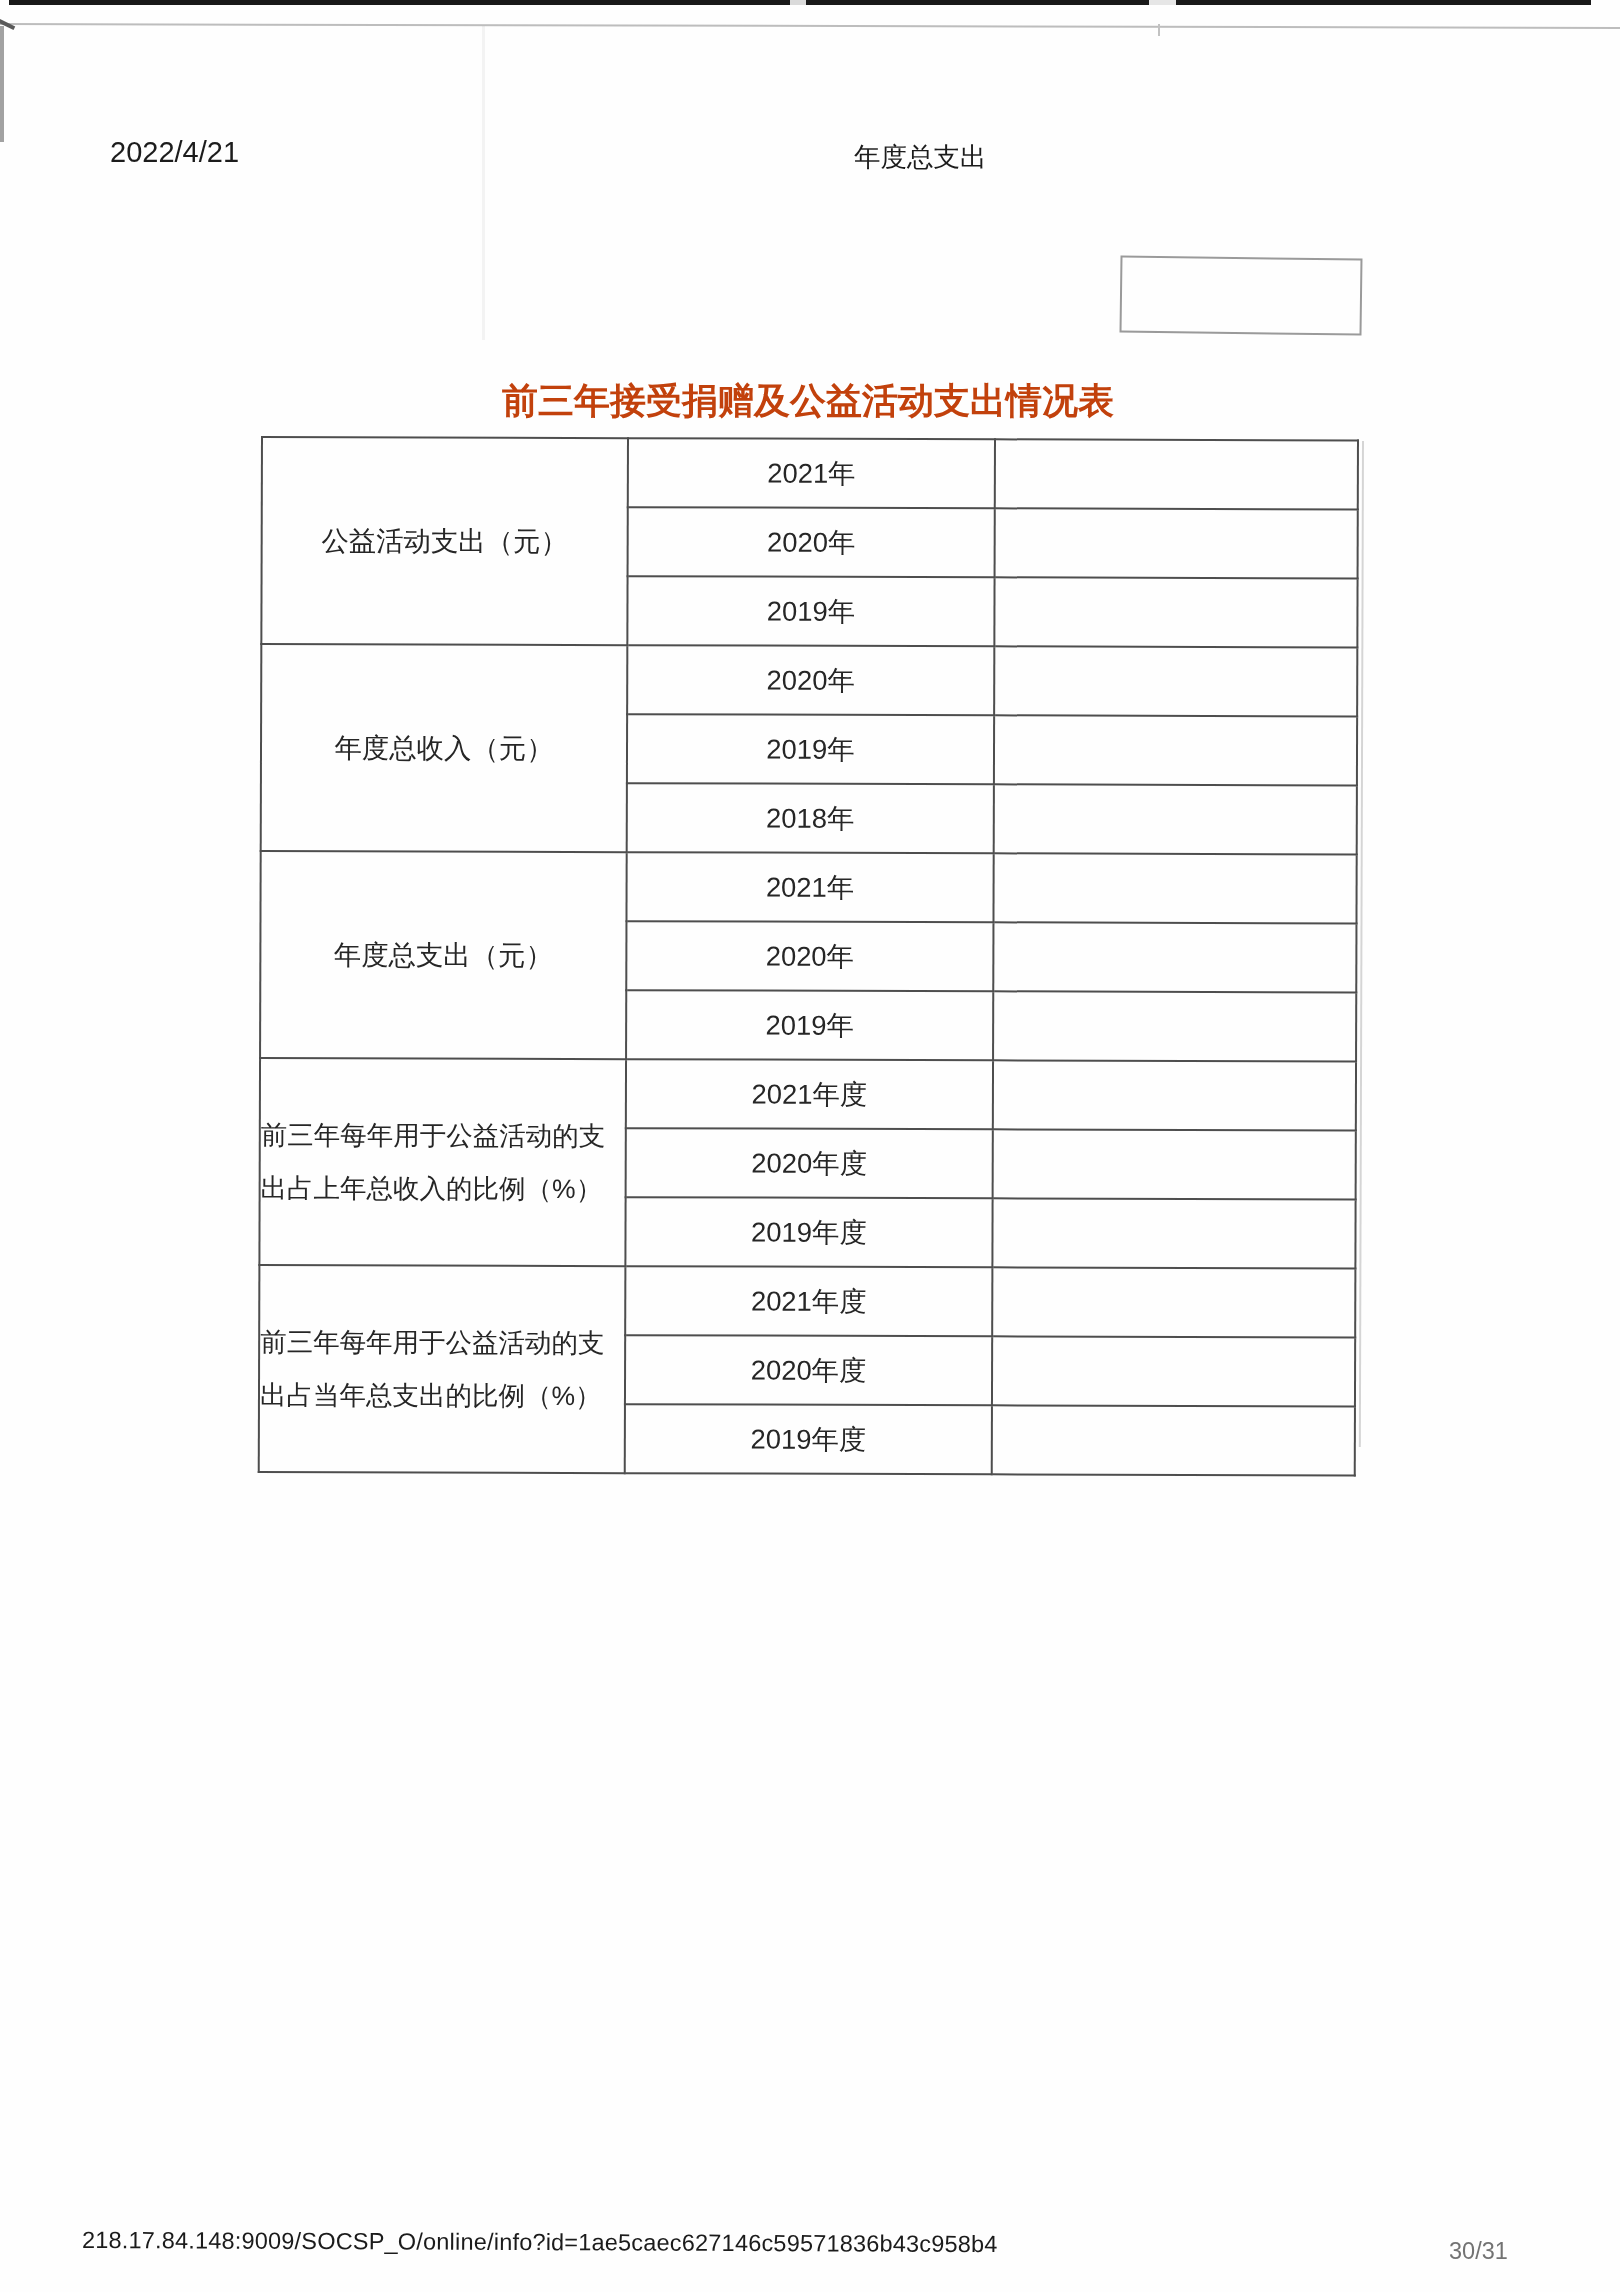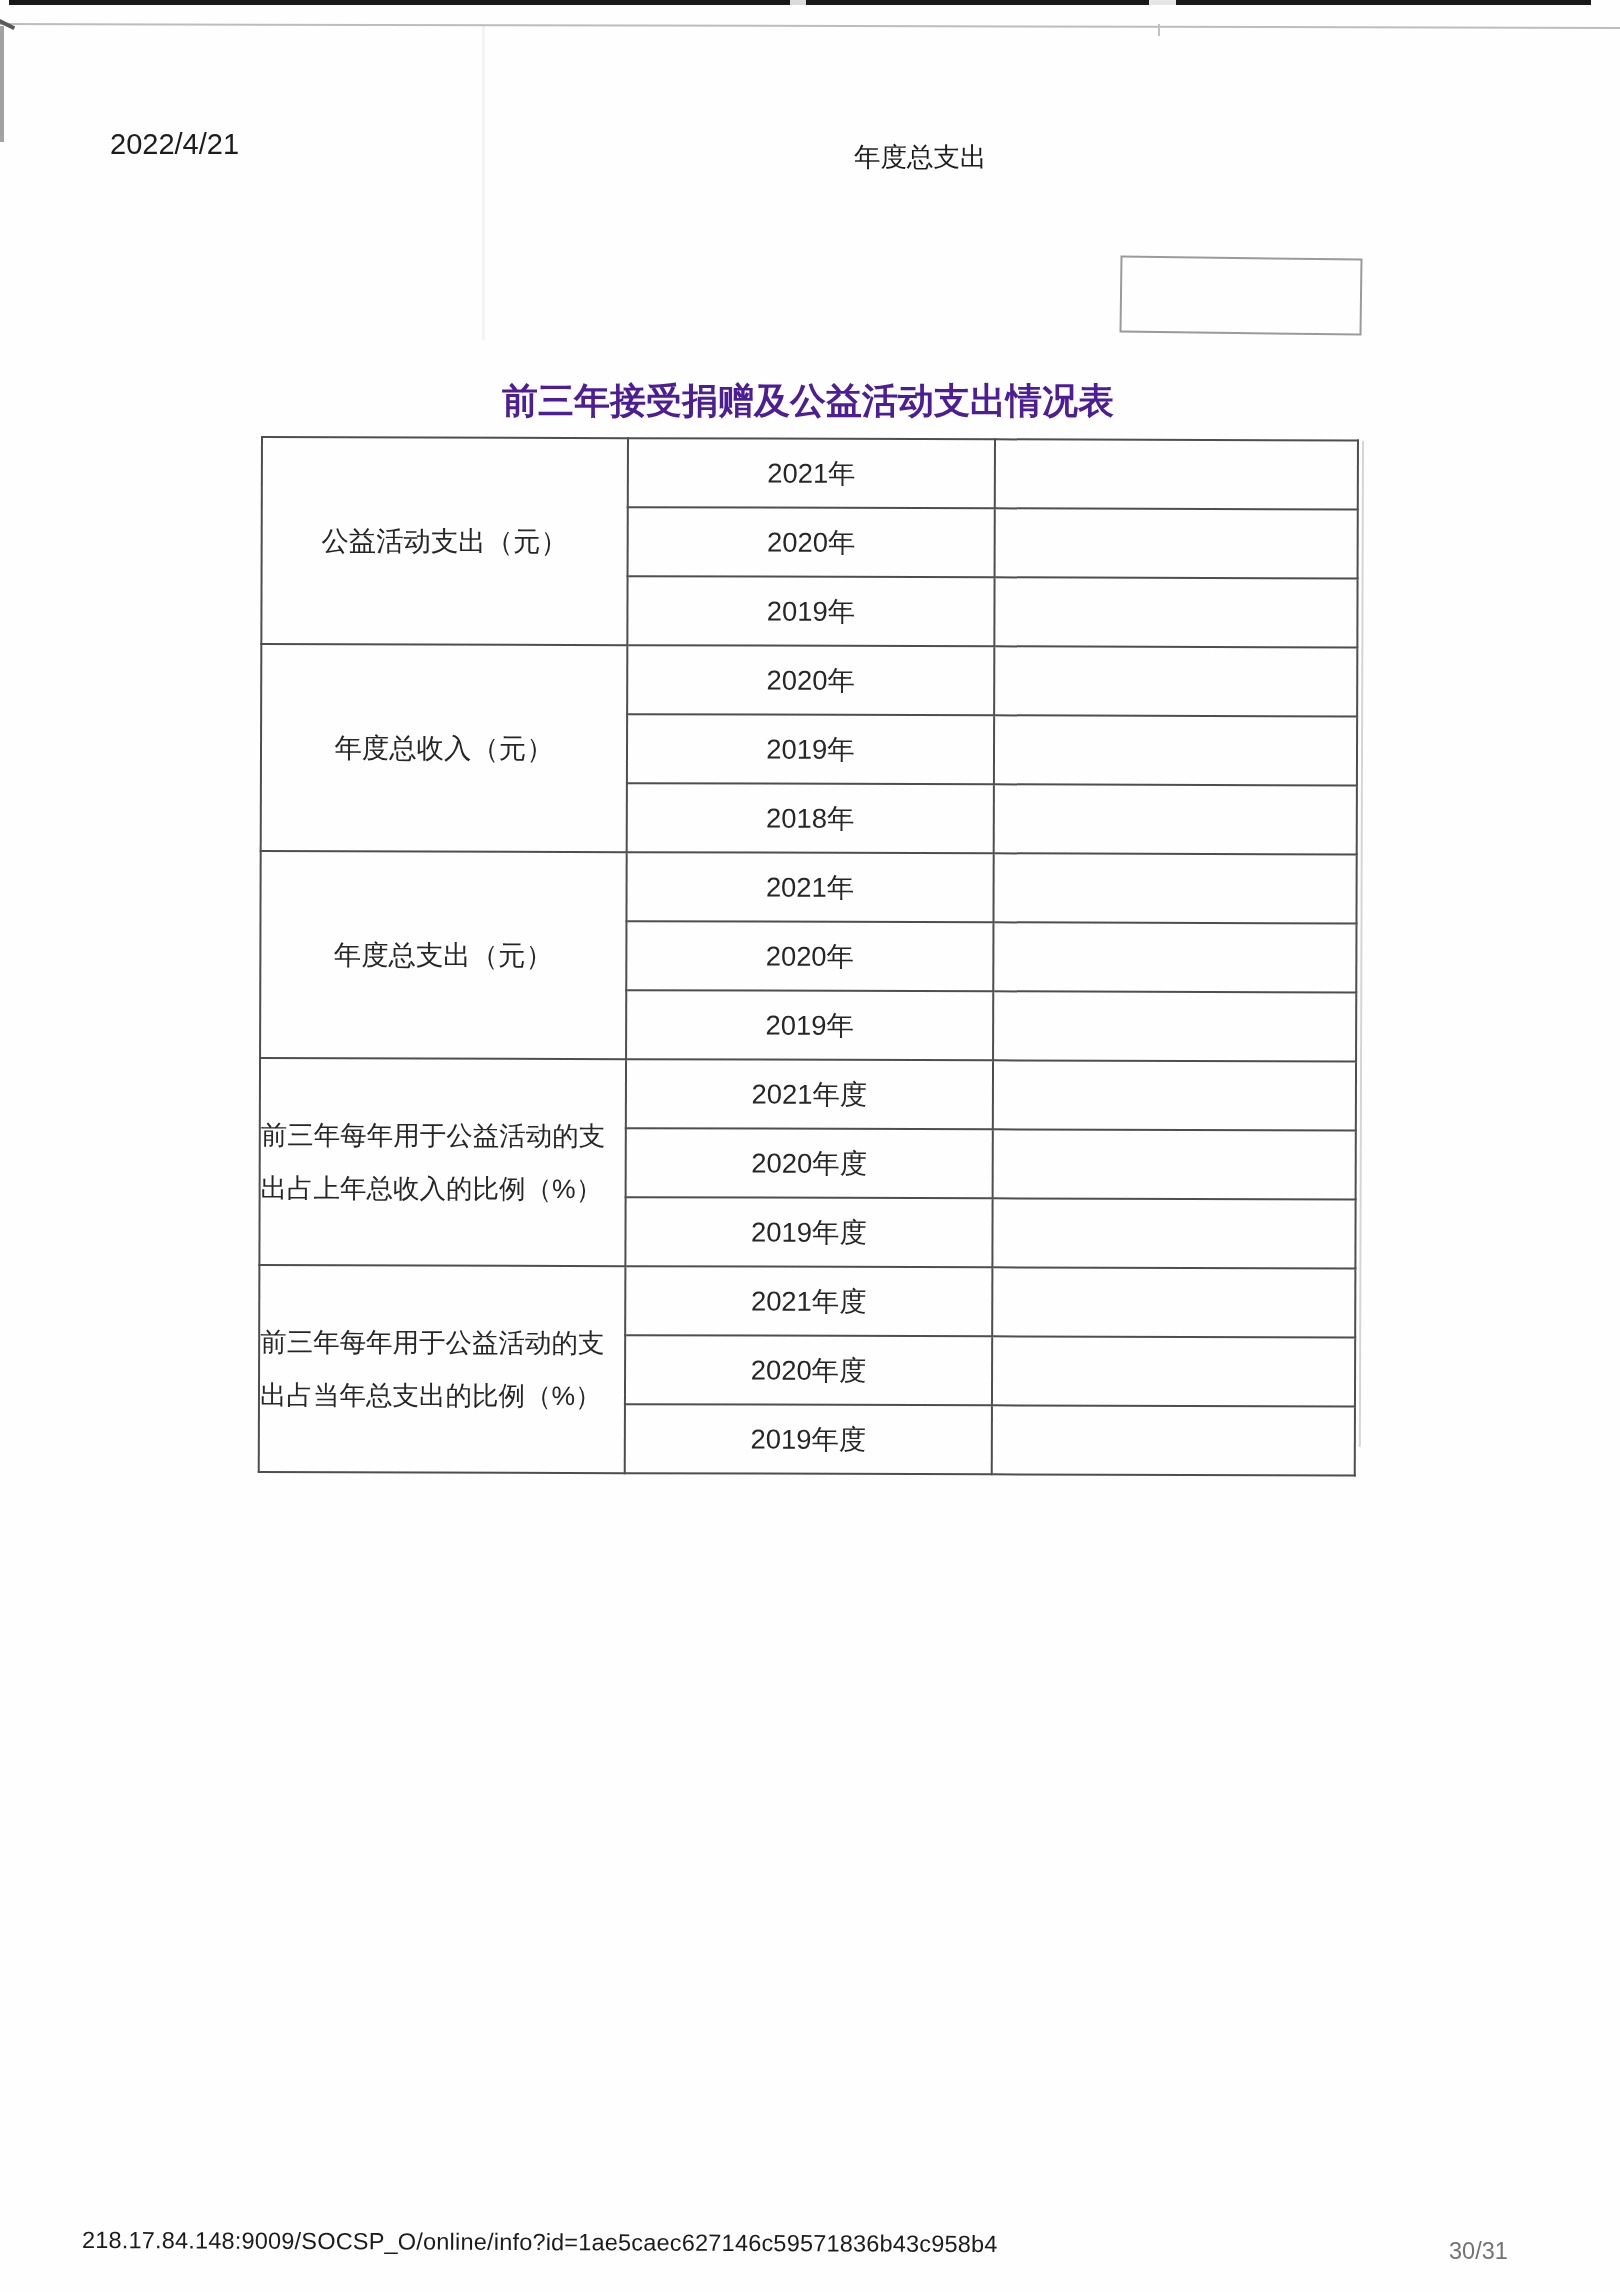--- a/index.html
+++ b/index.html
@@ -18,30 +18,30 @@
     border-top:2px solid #bdbdbd;transform:rotate(0.14deg);transform-origin:left top;}
   .edge-notch{position:absolute;left:1158px;top:23.5px;width:2px;height:12.7px;background:#c2c2c2;}
   .corner-mark{position:absolute;left:0;top:18.6px;width:16.7px;height:3.9px;background:#5a5a5a;
     transform:rotate(26deg);transform-origin:left top;}
   .left-streak{position:absolute;left:0;top:25.5px;width:3.9px;height:116px;background:rgba(70,70,70,.5);}
   .fold-streak{position:absolute;left:482px;top:25.5px;width:2.9px;height:314px;background:rgba(0,0,0,.045);}
   .ghost-right{position:absolute;left:1362px;top:441px;width:2px;height:1006px;
     background:rgba(0,0,0,.16);transform:rotate(0.18deg);transform-origin:left top;}
 
   
-  .print-date{position:absolute;left:110px;top:128px;font-size:29px;color:#1c1c1c;}
+  .print-date{position:absolute;left:110px;top:136px;font-size:29px;color:#1c1c1c;}
   .print-title{position:absolute;left:854px;top:139px;font-size:26.5px;color:#1c1c1c;}
 
   
   .stamp-box{position:absolute;left:1120px;top:257px;width:238px;height:73px;
     border:2px solid #9a9a9a;transform:rotate(0.75deg);background:transparent;}
 
   
   .doc-title{position:absolute;left:260px;top:377px;width:1096px;text-align:center;
-    font-size:36px;font-weight:700;color:#4c1d95;}
+    font-size:36px;font-weight:700;color:#c2410c;}
 
   
   .report-table{position:absolute;left:261px;top:436px;width:1095px;
     border-collapse:collapse;table-layout:fixed;
     transform:rotate(0.18deg);transform-origin:left top;}
   .report-table td{border:2px solid #4e4e4e;padding:0;height:67px;background:#fefefe;}
   .cat{font-size:27.4px;color:#262626;}
   .cat-center{text-align:center;}
   .cat-left{text-align:left;padding:0 11.8px;line-height:2.0;font-size:26.5px;}
   .yr{text-align:center;font-size:27.4px;color:#262626;}

